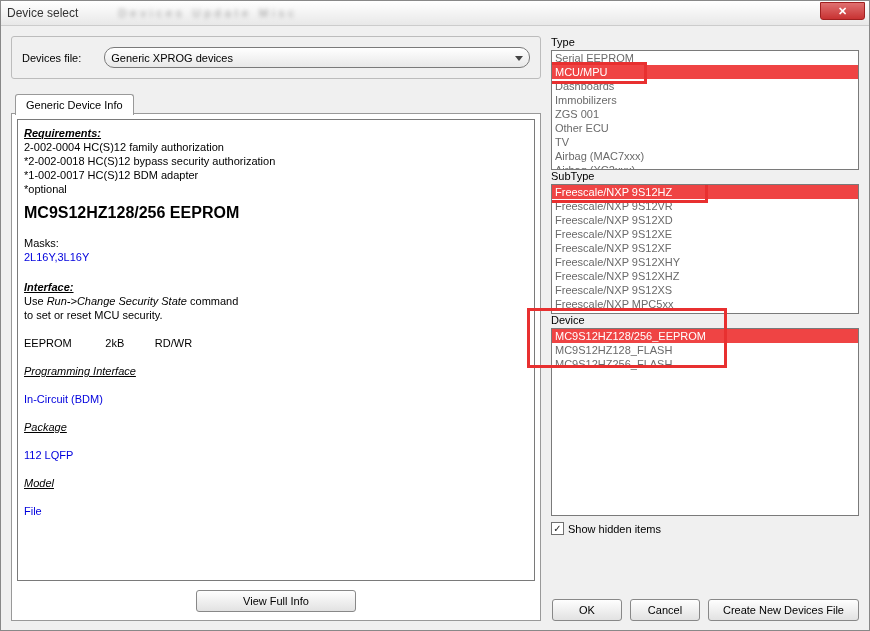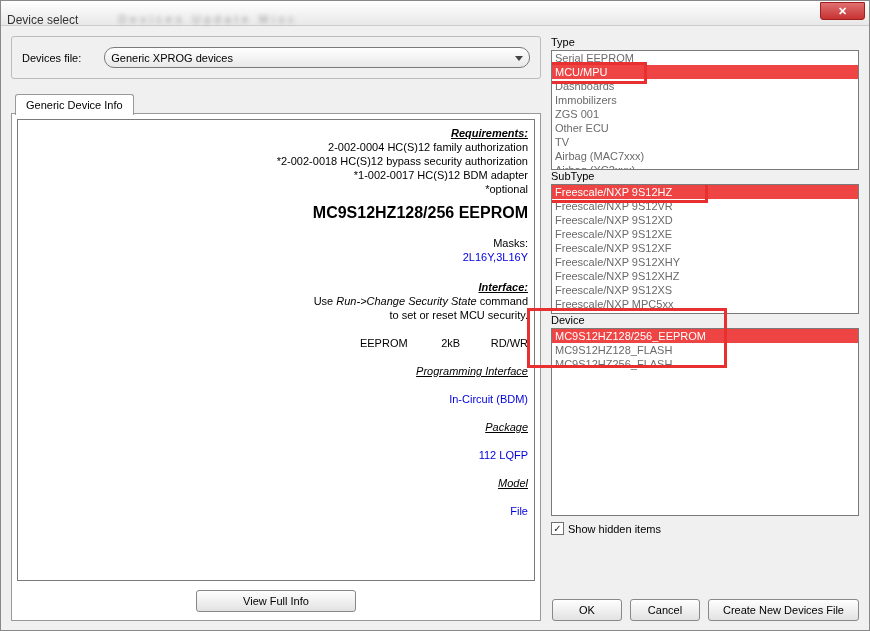--- a/index.html
+++ b/index.html
@@ -1,32 +1,32 @@
 <!DOCTYPE html>
 <html><head>
 <meta charset="utf-8">
 <style>
   * { box-sizing: border-box; margin: 0; padding: 0; }
   body { font-family: Tahoma, "Segoe UI", sans-serif; font-size: 11px; background: #f0f0f0; width: 870px; height: 631px; overflow: hidden; }
   .window { border: 1px solid #888; background: #f0f0f0; width: 870px; height: 631px; position: relative; }
-  .titlebar { background: linear-gradient(#fff, #e8e8e8); height: 24px; border-bottom: 1px solid #ccc; display: flex; padding: 12px 6px; position: relative; filter: blur(0px); }
+  .titlebar { background: linear-gradient(#fff, #e8e8e8); height: 24px; border-bottom: 1px solid #ccc; display: flex; align-items: center; padding: 12px 6px; position: relative; filter: blur(0px); }
   .titlebar-text { font-size: 12px; color: #333; }
   .titlebar-blur { color: #999; filter: blur(2px); margin-left: 40px; letter-spacing: 4px; }
   .close-btn { position: absolute; right: 4px; top: 1px; width: 45px; height: 18px; background: linear-gradient(#e07070,#c83232); border: 1px solid #a02020; border-radius: 0 0 3px 3px; display: flex; align-items: center; justify-content: center; color: #fff; font-weight: bold; font-size: 11px; }
   .content { display: flex; padding: 10px; gap: 10px; height: calc(100% - 24px); }
   .left-col { width: 530px; display: flex; flex-direction: column; gap: 6px; }
   .right-col { flex: 1; display: flex; flex-direction: column; }
   .group { border: 1px solid #bcbcbc; border-radius: 3px; padding: 10px; background: #f0f0f0; }
   .file-row { display: flex; align-items: center; gap: 23px; }
   .file-label { white-space: nowrap; }
   .combo { flex: 1; height: 21px; border: 1px solid #7a7a7a; border-radius: 10px; background: linear-gradient(#fff,#e8e8e8); display: flex; align-items: center; padding: 0 6px; position: relative; }
   .combo::after { content: ""; position: absolute; right: 6px; top: 8px; border-left: 4px solid transparent; border-right: 4px solid transparent; border-top: 5px solid #444; }
   .tab-strip { display: flex; margin-left: 4px; }
   .tab { border: 1px solid #999; border-bottom: none; border-radius: 3px 3px 0 0; background: #fff; padding: 4px 10px; font-size: 11px; position: relative; top: 1px; z-index: 2; }
-  .info-panel { border: 1px solid #999; background: #fff; flex: 1; position: relative; padding: 2px; margin-top: -1px; display:flex; flex-direction:column;text-align:right;}
+  .info-panel { border: 1px solid #999; background: #fff; flex: 1; position: relative; padding: 2px; margin-top: -1px; display:flex; flex-direction:column;}
   .info-inner { border: 1px solid #7a7a7a; background:#fff; flex:1; overflow-y: scroll; padding: 4px 6px; margin:3px;}
   .info-inner .hd { font-weight: bold; text-decoration: underline; font-style: italic; margin-top: 2px; }
   .info-inner p { line-height: 14px; }
   .blue-link { color: #0000dd; }
   .section-title { font-weight: bold; font-size: 16px; margin: 10px 0 2px 0; }
   .btn { height: 22px; border: 1px solid #888; border-radius: 3px; background: linear-gradient(#fefefe,#e2e2e2); padding: 0 14px; display: inline-flex; align-items: center; justify-content: center; font-size: 11px; color:#000; }
   .btn-row-center { display:flex; justify-content:center; padding:6px;}
   .list-label { font-size: 11px; margin-bottom: 2px; }
   .listbox { border: 1px solid #7a7a7a; background: #fff; overflow-y: scroll; position: relative; }
   .listbox.type { height: 120px; }

